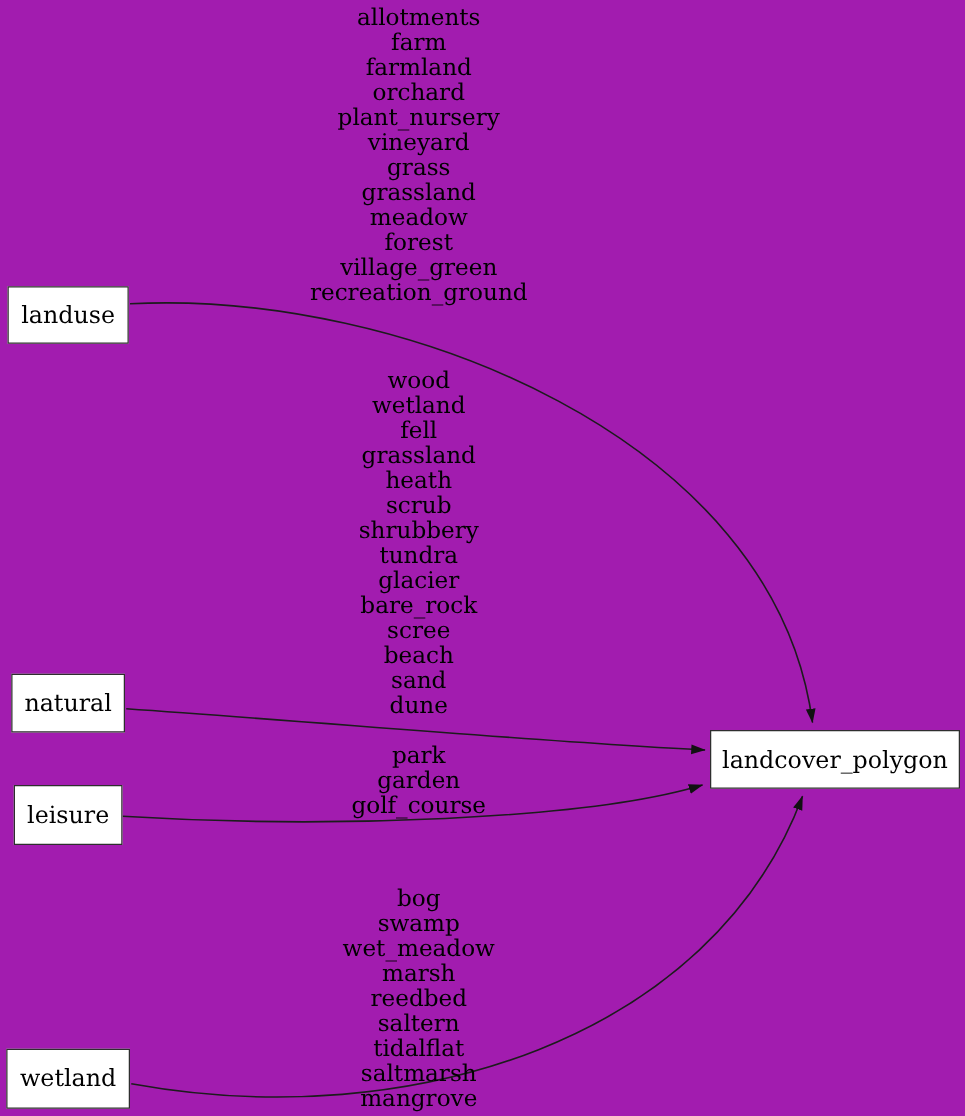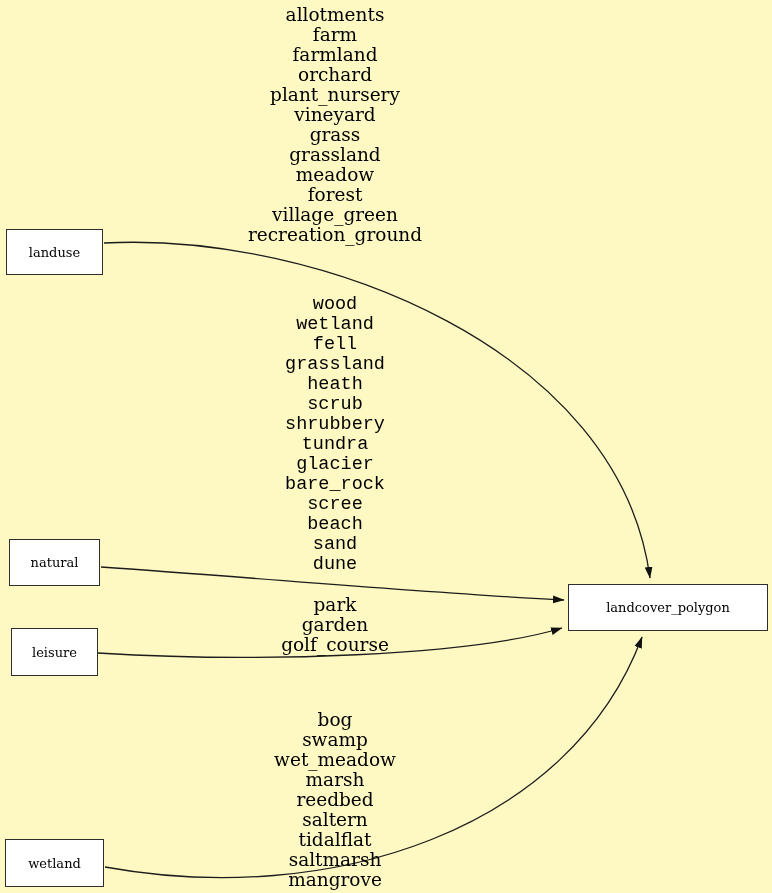--- a/index.html
+++ b/index.html
@@ -4,21 +4,21 @@
 <style>
   html, body {
     margin: 0;
     padding: 0;
     background: #ffffff;
   }
   .canvas {
     position: relative;
     width: 772px;
     height: 893px;
-    background: #fef9c3;
+    background: #a21caf;
     font-family: "DejaVu Serif", "Liberation Serif", serif;
     color: #000000;
     overflow: hidden;
   }
   .edge-layer {
     position: absolute;
     left: 0;
     top: 0;
     width: 772px;
     height: 893px;
@@ -29,21 +29,21 @@
     stroke-width: 1.3;
   }
   .node {
     position: absolute;
     box-sizing: border-box;
     border: 1.6px solid #2e2e2e;
     background: #ffffff;
     display: flex;
     align-items: center;
     justify-content: center;
-    font-size: 13px;
+    font-size: 19px;
     white-space: nowrap;
   }
   .edge-label {
     position: absolute;
     left: 185px;
     width: 300px;
     text-align: center;
     font-size: 18.5px;
     line-height: 20px;
     white-space: pre-line;
@@ -72,21 +72,21 @@
 orchard
 plant_nursery
 vineyard
 grass
 grassland
 meadow
 forest
 village_green
 recreation_ground</div>
 
-  <div class="edge-label" style="top:295px;font-family:Liberation Mono, monospace;">wood
+  <div class="edge-label" style="top:295px;">wood
 wetland
 fell
 grassland
 heath
 scrub
 shrubbery
 tundra
 glacier
 bare_rock
 scree

